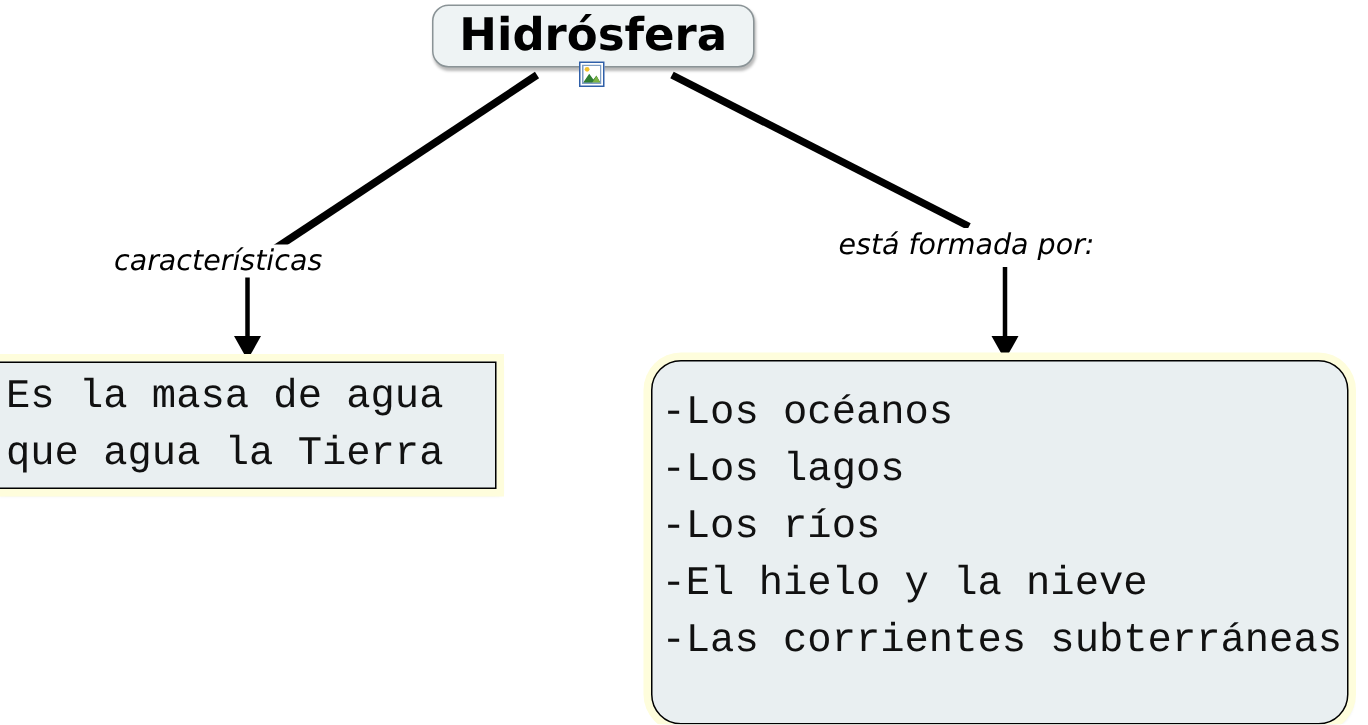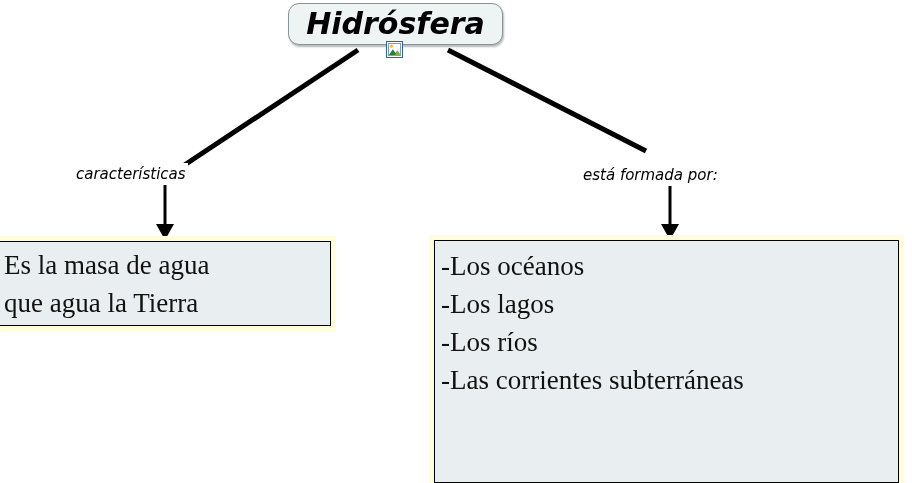--- a/index.html
+++ b/index.html
@@ -34,21 +34,20 @@
     width: 215px;
     height: 42px;
     box-sizing: border-box;
     background: #eef3f4;
     border: 1px solid #8a9396;
     border-radius: 11px;
     display: flex;
     align-items: center;
     justify-content: center;
     box-shadow: 1px 2px 2px rgba(0,0,0,0.28);
-    font-style: italic;
   }
   .root-node .title-text {
     font-family: "DejaVu Sans", sans-serif;
     font-weight: bold;
     font-size: 30px;
     line-height: 30px;
     color: #000000;
     letter-spacing: 0px;
     white-space: nowrap;
   }
@@ -66,60 +65,61 @@
     display: block;
     padding: 1px;
   }
   .pic-badge svg { display: block; }
 
   
   .edge-label {
     position: absolute;
     font-family: "DejaVu Sans", sans-serif;
     font-style: italic;
-    font-size: 15px;
+    font-size: 19px;
     line-height: 22px;
     color: #000000;
     white-space: nowrap;
     background: #ffffff;
     padding: 0 2px;
   }
   #label-caracteristicas { left: 74px;  top: 163px; }
-  #label-formada        { left: 581px; top: 152px; margin-top: 12px; }
+  #label-formada        { left: 557px; top: 152px; }
 
   
   .content-box {
     position: absolute;
     box-sizing: border-box;
     background: #e9eff1;
     border: 1px solid #000000;
     box-shadow: 0 0 0 5px #fefddc, 2px 3px 3px rgba(0,0,0,0.22);
   }
   .content-box .line {
-    font-family: Liberation Serif, serif;
+    font-family: Liberation Mono, monospace;
     font-size: 27px;
     line-height: 38px;
     color: #111111;
     white-space: nowrap;
   }
 
   #box-caracteristicas {
     left: -2px;
     top: 241px;
     width: 333px;
     height: 85px;
     padding: 4px 3px 0 5px;
   }
 
   #box-formada {
     left: 434px;
     top: 240px;
     width: 465px;
     height: 243px;
-    padding: 6px 3px 0 6px;
+    padding: 16px 3px 0 6px;
+    border-radius: 20px;
   }
 </style>
 </head>
 <body>
 
 <div id="canvas">
 
   <svg id="links" viewBox="0 0 912 483" width="912" height="483">
 
     <line x1="358" y1="50" x2="183" y2="166" stroke="#000000" stroke-width="5" stroke-linecap="butt"></line>
@@ -153,16 +153,17 @@
 
   <div class="content-box" id="box-caracteristicas">
     <div class="line">Es la masa de agua</div>
     <div class="line">que agua la Tierra</div>
   </div>
 
   <div class="content-box" id="box-formada">
     <div class="line">-Los océanos</div>
     <div class="line">-Los lagos</div>
     <div class="line">-Los ríos</div>
+    <div class="line">-El hielo y la nieve</div>
     <div class="line">-Las corrientes subterráneas</div>
   </div>
 
 </div>
 
 </body></html>

